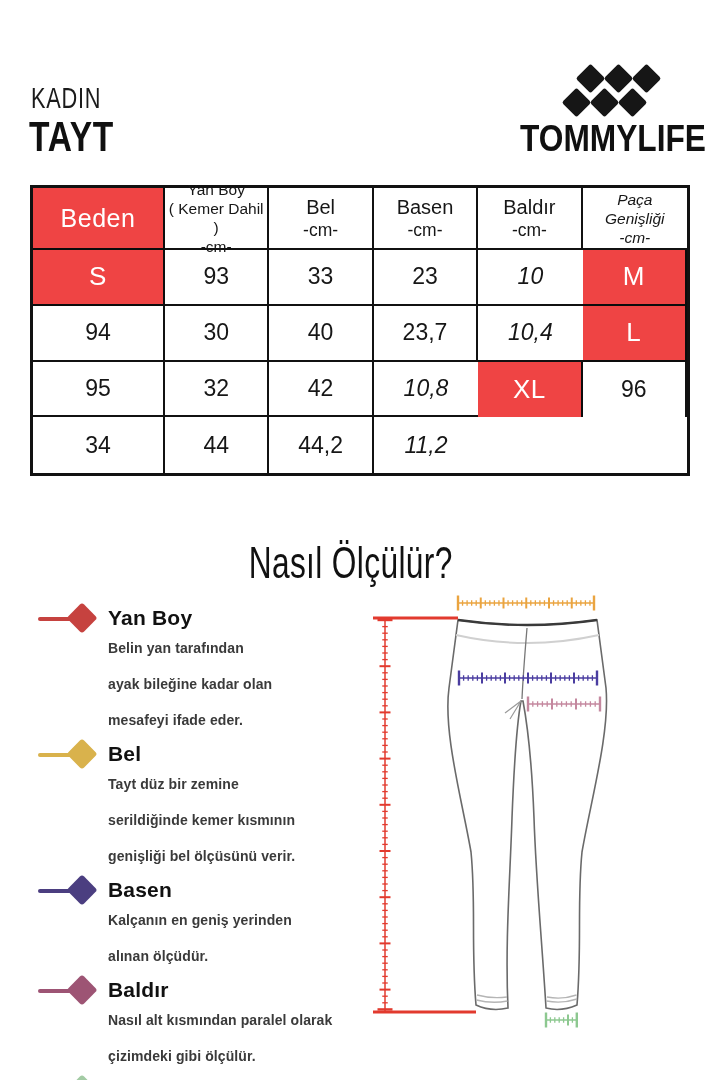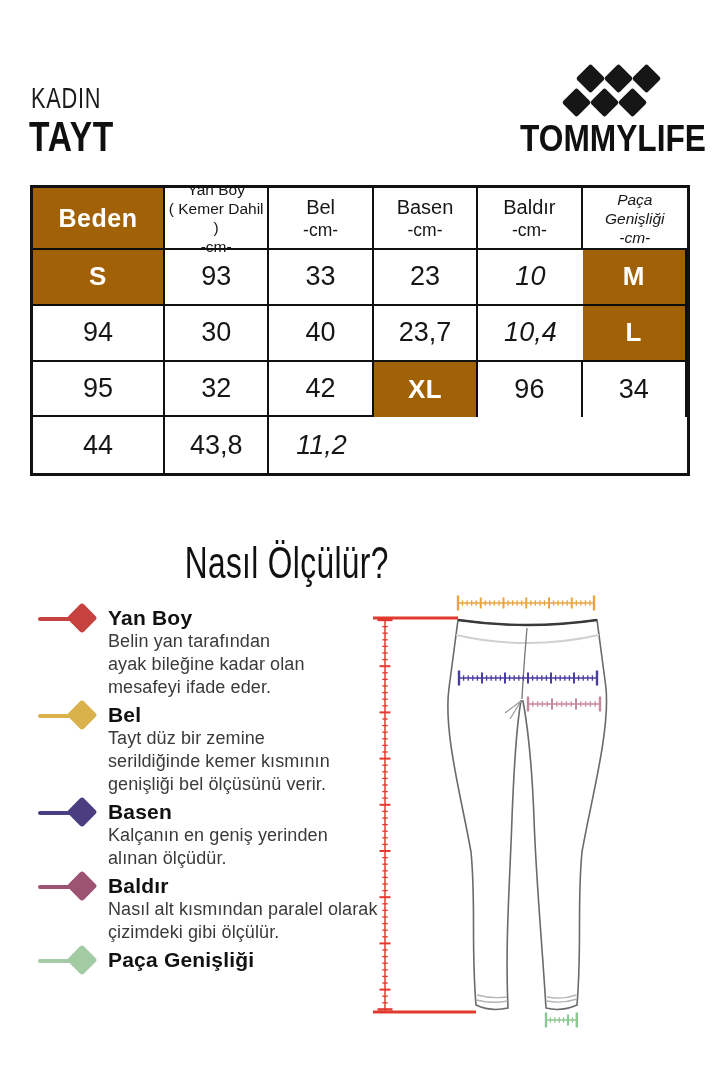--- a/index.html
+++ b/index.html
@@ -33,46 +33,46 @@
     grid-template-rows:62px repeat(4,55.8px);
     border:3px solid #111;box-sizing:border-box;background:#fff;
   }
   .cell{
     display:flex;flex-direction:column;align-items:center;justify-content:center;
     border-right:2px solid #111;border-bottom:2px solid #111;box-sizing:border-box;
     text-align:center;
   }
   .cell.last-col{border-right:none;font-style:italic;}
   .cell.last-row{border-bottom:none;}
-  .cell.dark{background:#a16207;color:#fff;border-right-color:#0c0c0c;border-bottom-color:#0c0c0c;font-weight:bold;}
+  .cell.dark{background:#ef4444;color:#fff;border-right-color:#0c0c0c;border-bottom-color:#0c0c0c;}
   .cell.corner{font-size:25px;letter-spacing:.5px;}
   .cell.rowlab{font-size:26px;letter-spacing:.5px;}
   .hdr-line{font-size:20px;line-height:24px;}
   .hdr-line.sub{font-size:17.5px;line-height:22px;}
   .hdr-small .hdr-line, .hdr-small .hdr-line.sub{font-size:15.5px;line-height:19px;}
-  .cell.val{font-size:27px;}
-  
-  .htm-title-wrap{position:absolute;left:145px;top:538px;width:400px;}
+  .cell.val{font-size:23px;}
+  
+  .htm-title-wrap{position:absolute;left:151px;top:538px;width:400px;text-align:center;}
   .htm-title{
     display:inline-block;font-size:44px;font-weight:400;color:#111;
     transform:scaleX(0.72);transform-origin:center top;white-space:nowrap;letter-spacing:.5px;
   }
   
   .legend{position:absolute;left:35px;top:606px;width:350px;}
   .legend-item{position:relative;margin-bottom:4px;}
   .legend-pin{position:absolute;left:0;top:0;width:70px;height:26px;}
   .pin-line{position:absolute;left:3px;top:11px;width:38px;height:3.5px;border-radius:2px;}
   .pin-diamond{
     position:absolute;left:36px;top:1px;width:22px;height:22px;border-radius:3px;
     transform:rotate(45deg);
   }
   .legend-body{margin-left:73px;}
   .legend-title{font-size:21px;font-weight:700;line-height:24px;color:#111;letter-spacing:.2px;}
   .legend-desc{
-    font-size:18px;line-height:23px;color:#3a3a3a;white-space:pre-line;letter-spacing:.1px;
+    font-size:14px;line-height:36px;color:#3a3a3a;white-space:pre-line;letter-spacing:.1px;font-weight:bold;
   }
   
   .diagram{position:absolute;left:360px;top:580px;width:360px;height:470px;}
 </style>
 </head>
 <body>
 
 <div class="category">KADIN</div>
 <div class="product">TAYT</div>
 
@@ -118,25 +118,26 @@
     <div class="cell dark rowlab">M</div>
     <div class="cell val">94</div>
     <div class="cell val">30</div>
     <div class="cell val">40</div>
     <div class="cell val">23,7</div>
     <div class="cell val last-col">10,4</div>
     <div class="cell dark rowlab">L</div>
     <div class="cell val">95</div>
     <div class="cell val">32</div>
     <div class="cell val">42</div>
+    <div class="cell val last-col">10,8</div>
     <div class="cell dark rowlab last-row">XL</div>
     <div class="cell val last-row">96</div>
     <div class="cell val last-row">34</div>
     <div class="cell val last-row">44</div>
-    <div class="cell val last-row">43,8</div>
+    <div class="cell val last-row">44,2</div>
     <div class="cell val last-row last-col">11,2</div>
   </div>
 
 <div class="htm-title-wrap">
   <span class="htm-title">Nasıl Ölçülür?</span>
 </div>
 
 <div class="legend">
   <div class="legend-item">
     <div class="legend-pin">

